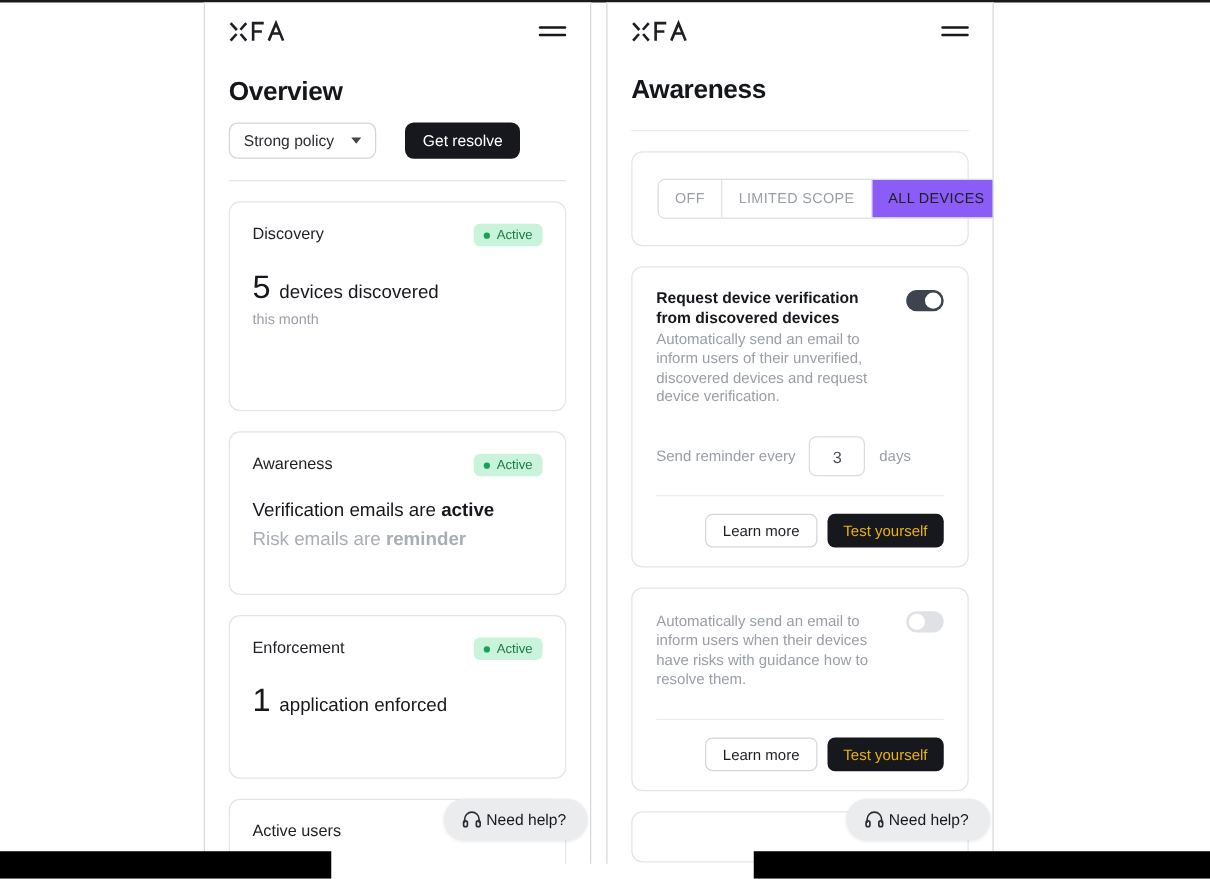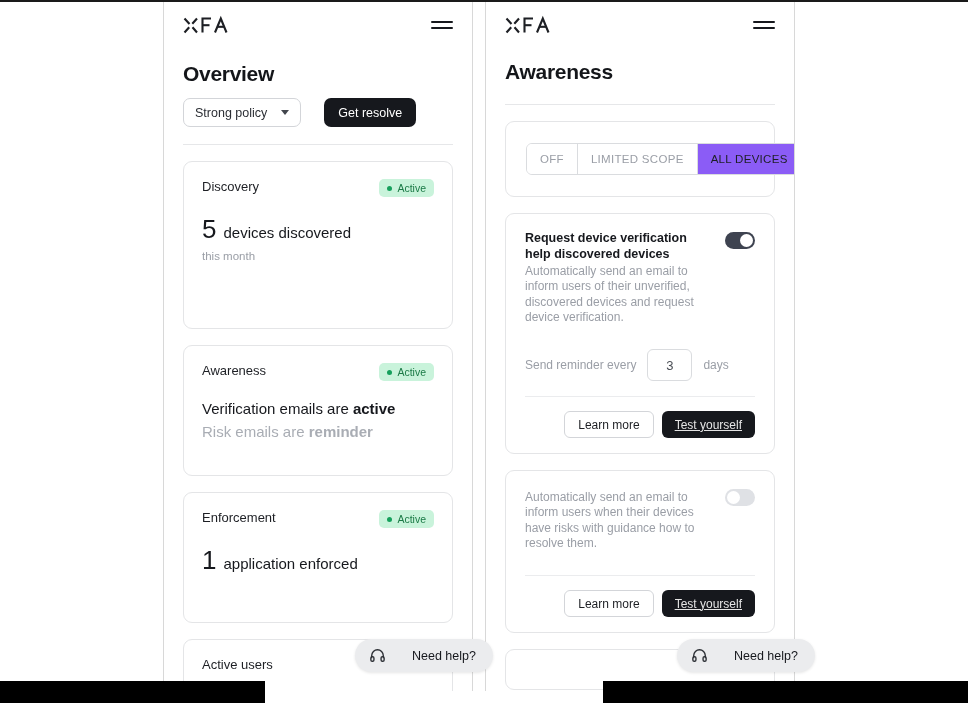--- a/index.html
+++ b/index.html
@@ -157,31 +157,31 @@
   }
   .set-divider { height: 1px; background: #ebecee; margin-top: 15px; }
   .set-actions { display: flex; justify-content: flex-end; gap: 8px; margin-top: 14px; }
   .btn-outline {
     height: 27px; padding: 0 13px; border: 1px solid #d3d5d9; border-radius: 6px;
     background: #fff; font-size: 12px; color: #1d1f24;
     font-family: inherit; cursor: pointer; white-space: nowrap;
   }
   .btn-solid {
     height: 27px; padding: 0 13px; border: none; border-radius: 6px;
-    background: #16181d; color: #e5e5e5; font-size: 12px;
-    font-family: inherit; cursor: pointer; white-space: nowrap; text-decoration: underline;
+    background: #16181d; color: #eab308; font-size: 12px;
+    font-family: inherit; cursor: pointer; white-space: nowrap;
   }
   .note-card {
     border: 1px solid #e4e5e7; border-radius: 9px; background: #fff;
     margin-top: 16px; padding: 17px 19px 22px;
   }
 
   
   .help-bubble {
-    position: absolute; display: inline-flex; align-items: center; gap: 26px;
+    position: absolute; display: inline-flex; align-items: center; gap: 3px;
     height: 33px; padding: 0 17px 0 14px;
     background: #ebecee; border-radius: 17px;
     font-size: 12.5px; color: #16181d; cursor: pointer;
     box-shadow: 0 1px 3px rgba(0,0,0,.10);
     white-space: nowrap;
   }
   .help-left  { left: 355px; top: 639px; }
   .help-right { left: 677px; top: 639px; }
 </style>
 </head>
@@ -310,21 +310,21 @@
         <div class="segmented">
           <div class="seg">OFF</div>
           <div class="seg">LIMITED SCOPE</div>
           <div class="seg active">ALL DEVICES</div>
         </div>
       </div>
 
       <div class="set-card">
         <div class="set-head">
           <div>
-            <div class="set-title">Request device verification help discovered devices</div>
+            <div class="set-title">Request device verification from discovered devices</div>
             <div class="set-desc">Automatically send an email to inform users of their unverified, discovered devices and request device verification.</div>
           </div>
           <div class="toggle on">
             <span class="knob"></span>
           </div>
         </div>
         <div class="reminder-row">
           <span class="reminder-label">Send reminder every</span>
           <input class="num-input" type="text" value="3" style="">
           <span class="reminder-label">days</span>

